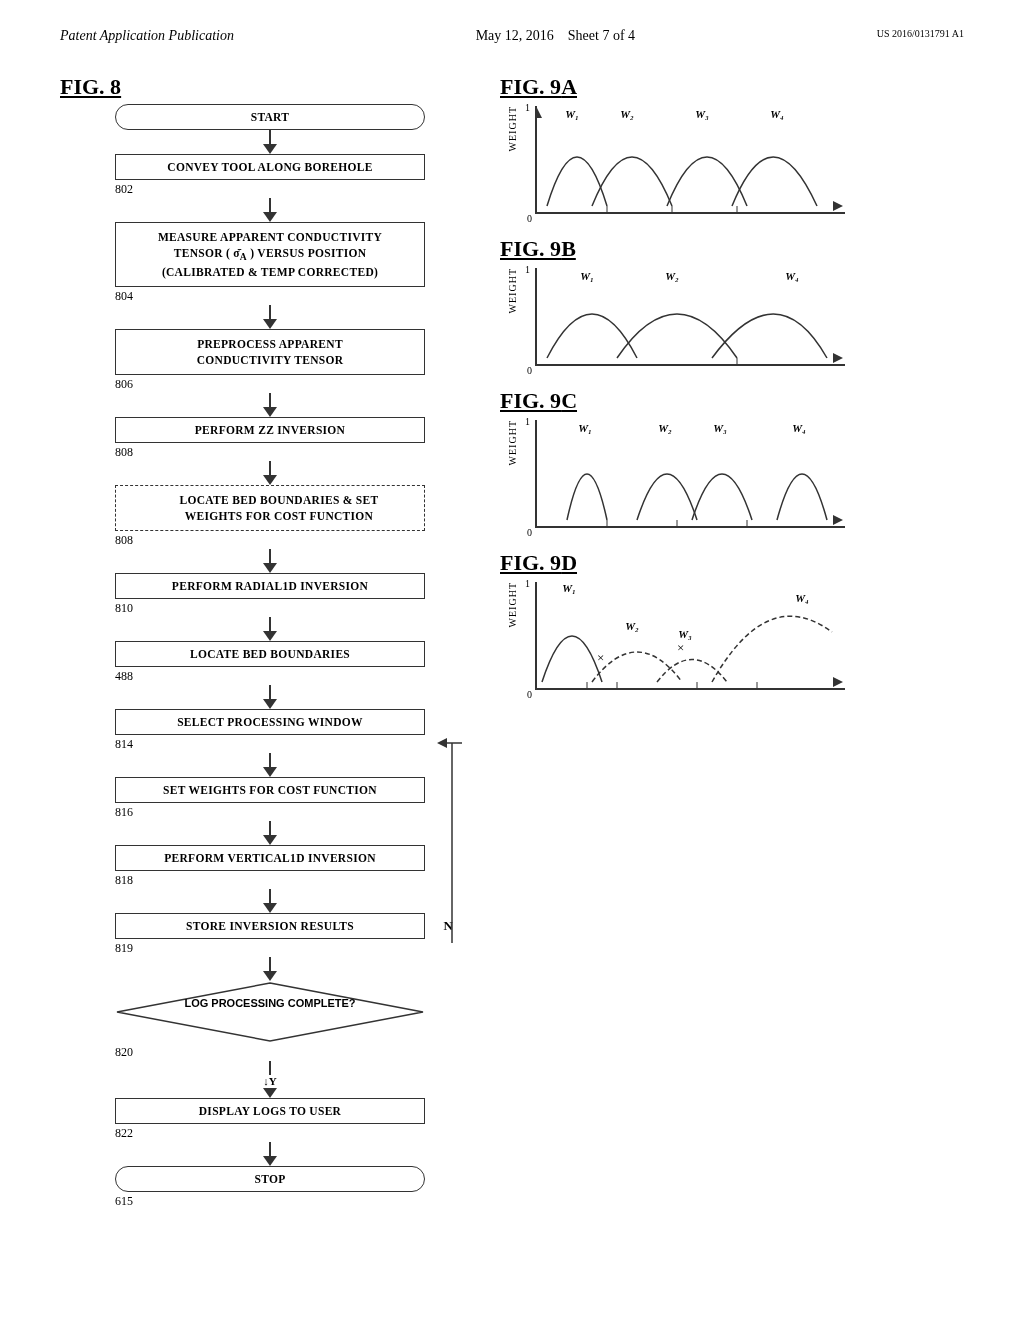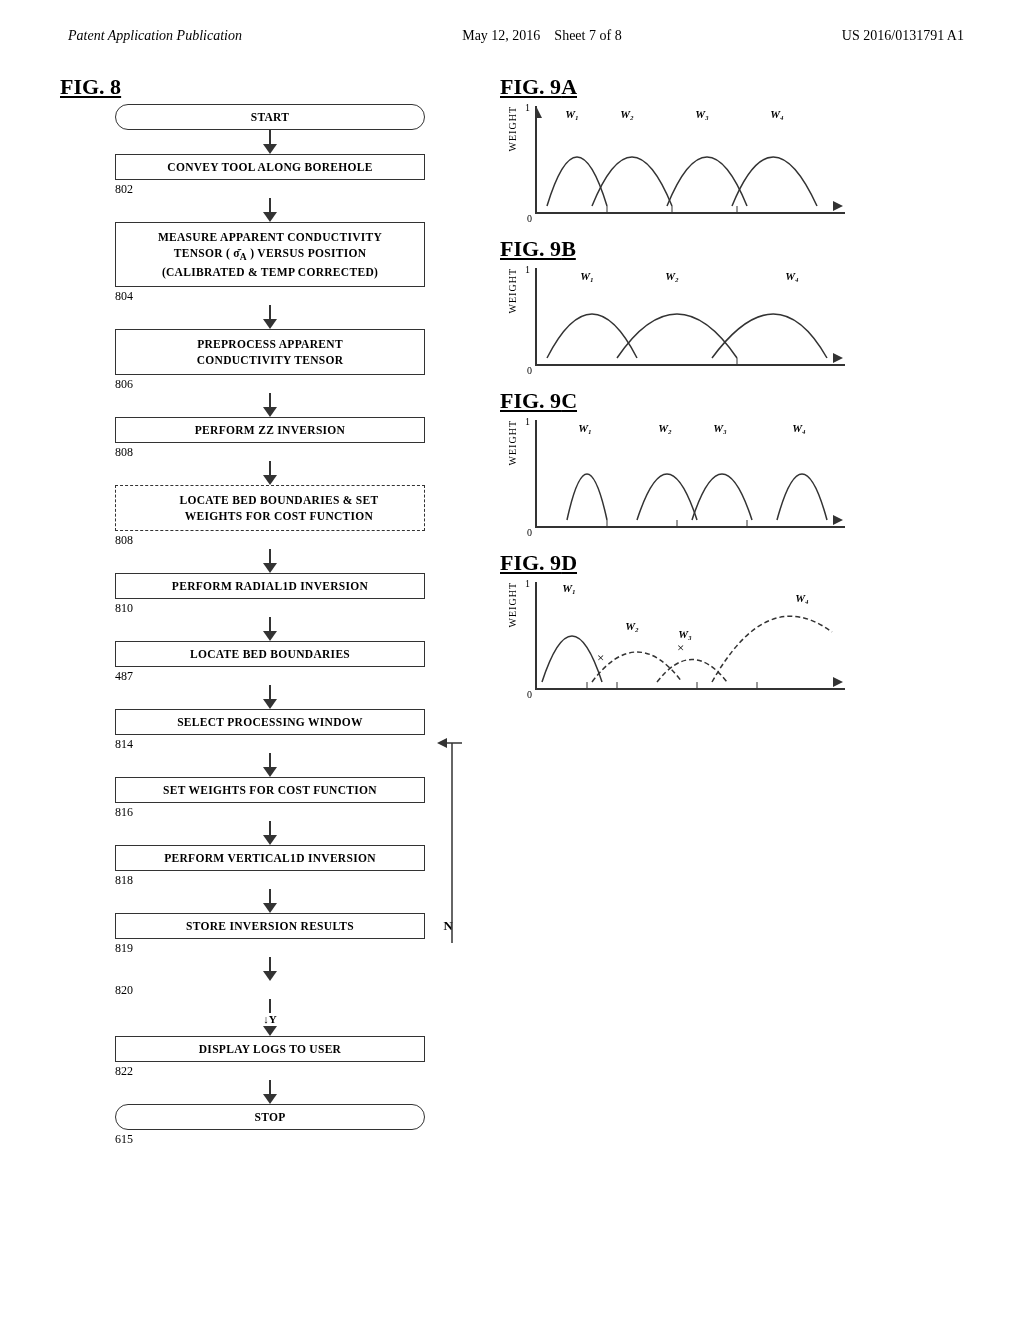--- a/index.html
+++ b/index.html
@@ -111,26 +111,26 @@
 
     
     .fig-container {
       margin-bottom: 12px;
     }
   </style>
 </head>
 <body>
 
 <div class="header">
-  <div style="font-style:italic;font-size:14px;margin-left:8px;">Patent Application Publication</div>
+  <div style="font-style:italic;font-size:14px;">Patent Application Publication</div>
   <div style="text-align:center;font-size:14px;">
     <span>May 12, 2016</span>&nbsp;&nbsp;&nbsp;
-    <span>Sheet 7 of 8</span>
+    <span>Sheet 7 of 4</span>
   </div>
-  <div style="font-size:14px;">US 2016/0131791 A1</div>
+  <div style="font-size:10px;">US 2016/0131791 A1</div>
 </div>
 
 <div class="main">
 
   <div class="left-col">
     <div class="fig-label">
       <span>FIG. 8</span>
     </div>
 
     <div class="flowchart">
@@ -192,21 +192,21 @@
 
       <div class="flow-box">PERFORM RADIAL1D INVERSION</div>
       <div class="step-label">810</div>
 
       <div class="arrow-connector">
           <div class="arrow-line"></div>
           <div class="arrow-down"></div>
         </div>
 
       <div class="flow-box">LOCATE BED BOUNDARIES</div>
-      <div class="step-label">487</div>
+      <div class="step-label">488</div>
 
       <div class="arrow-connector">
           <div class="arrow-line"></div>
           <div class="arrow-down"></div>
         </div>
 
       <div class="flow-box">SELECT PROCESSING WINDOW</div>
       <div class="step-label">814</div>
 
       <div class="arrow-connector">
@@ -242,20 +242,26 @@
           <polygon points="0,10 10,5 10,15" fill="#333"></polygon>
         </svg>
       </div>
       <div class="step-label">819</div>
 
       <div class="arrow-connector">
           <div class="arrow-line"></div>
           <div class="arrow-down"></div>
         </div>
 
+      <div style="position:relative;width:310px;height:62px;margin:0 auto;">
+        <svg width="310" height="62">
+          <polygon points="155,2 308,31 155,60 2,31" fill="white" stroke="#333" stroke-width="1.5"></polygon>
+          <text x="155" y="26" text-anchor="middle" font-family="Arial,sans-serif" font-size="11" font-weight="bold">LOG PROCESSING COMPLETE?</text>
+        </svg>
+      </div>
       <div class="step-label">820</div>
 
       <div style="display:flex;flex-direction:column;align-items:center;">
         <div class="arrow-line"></div>
         <div style="font-size:11px;font-weight:bold;align-self:center;margin-bottom:1px;">↓Y</div>
         <div class="arrow-down"></div>
       </div>
 
       <div class="flow-box">DISPLAY LOGS TO USER</div>
       <div class="step-label">822</div>

